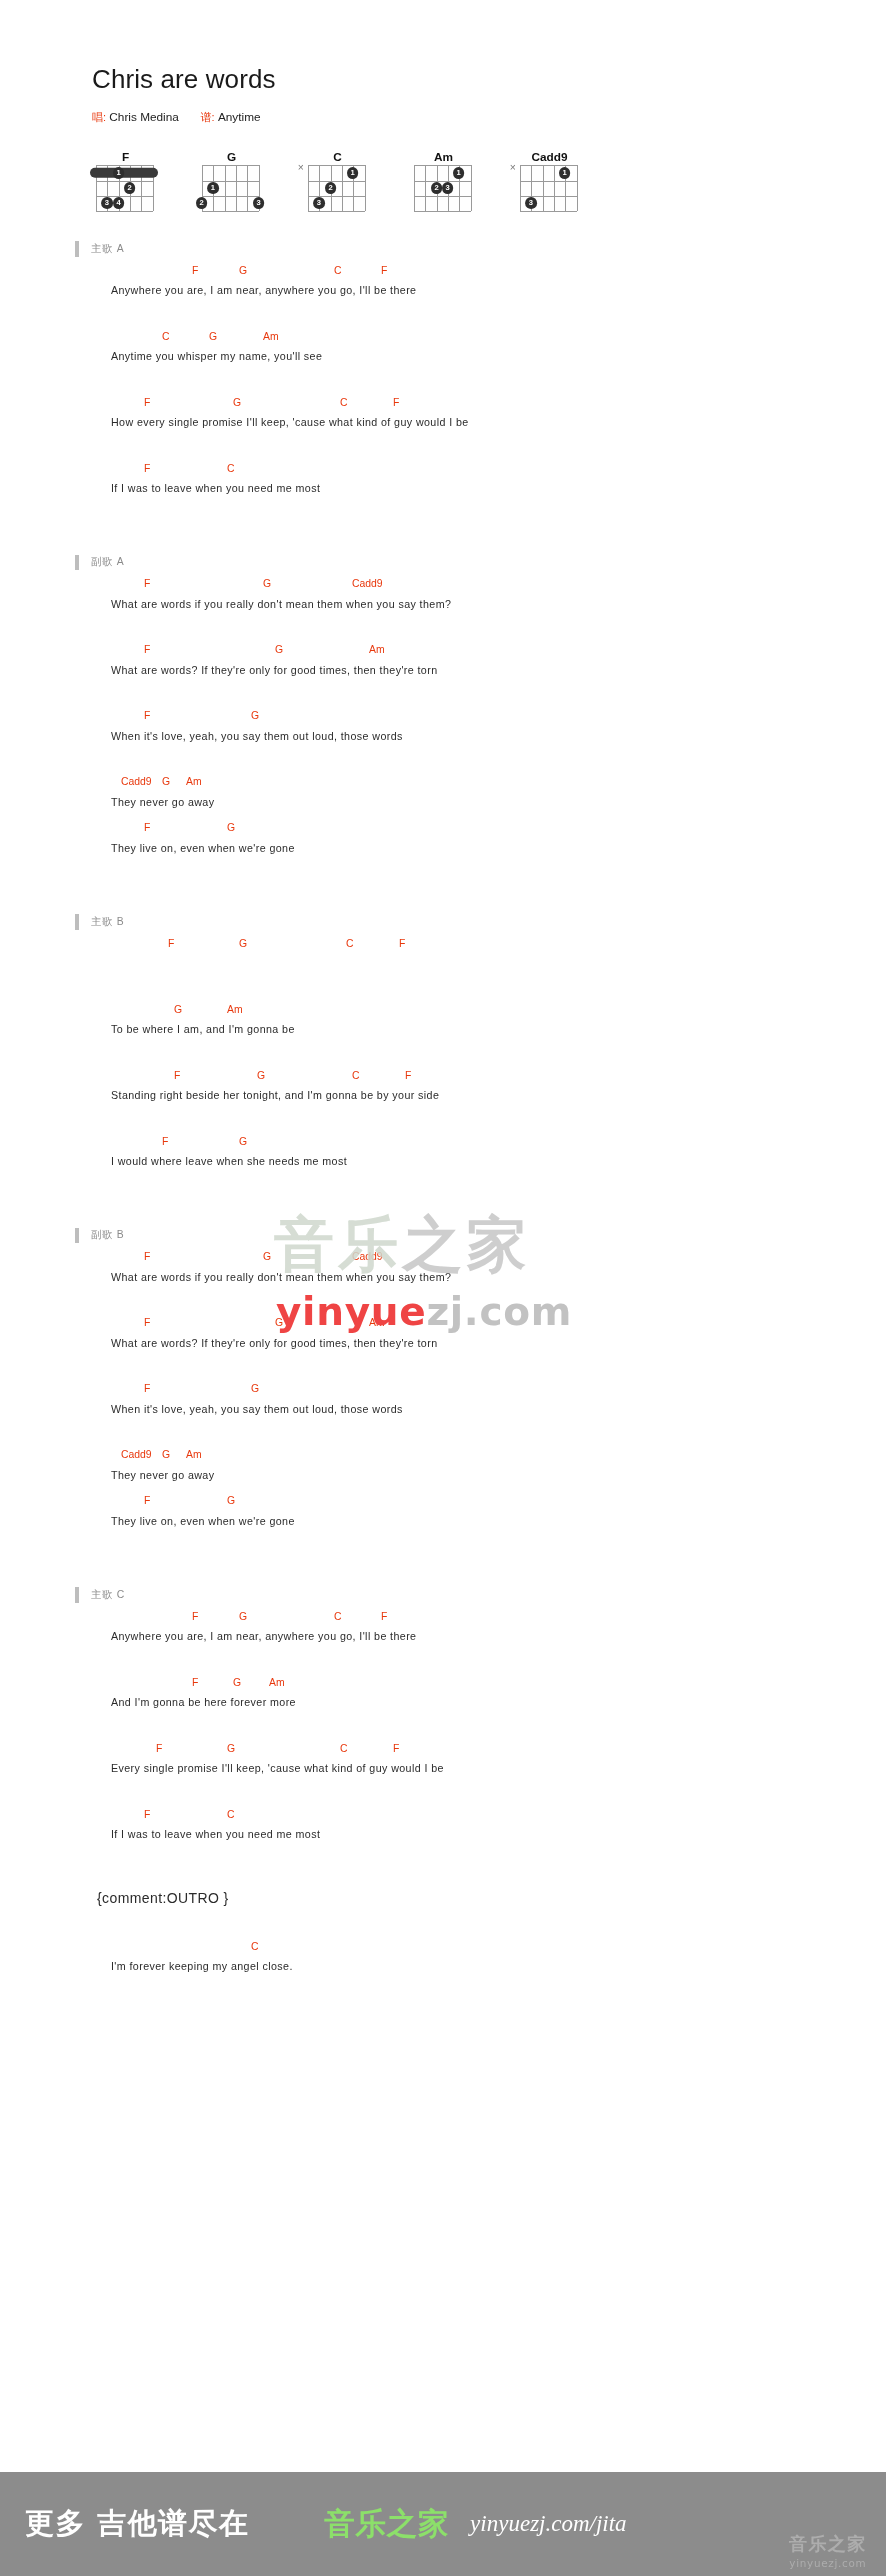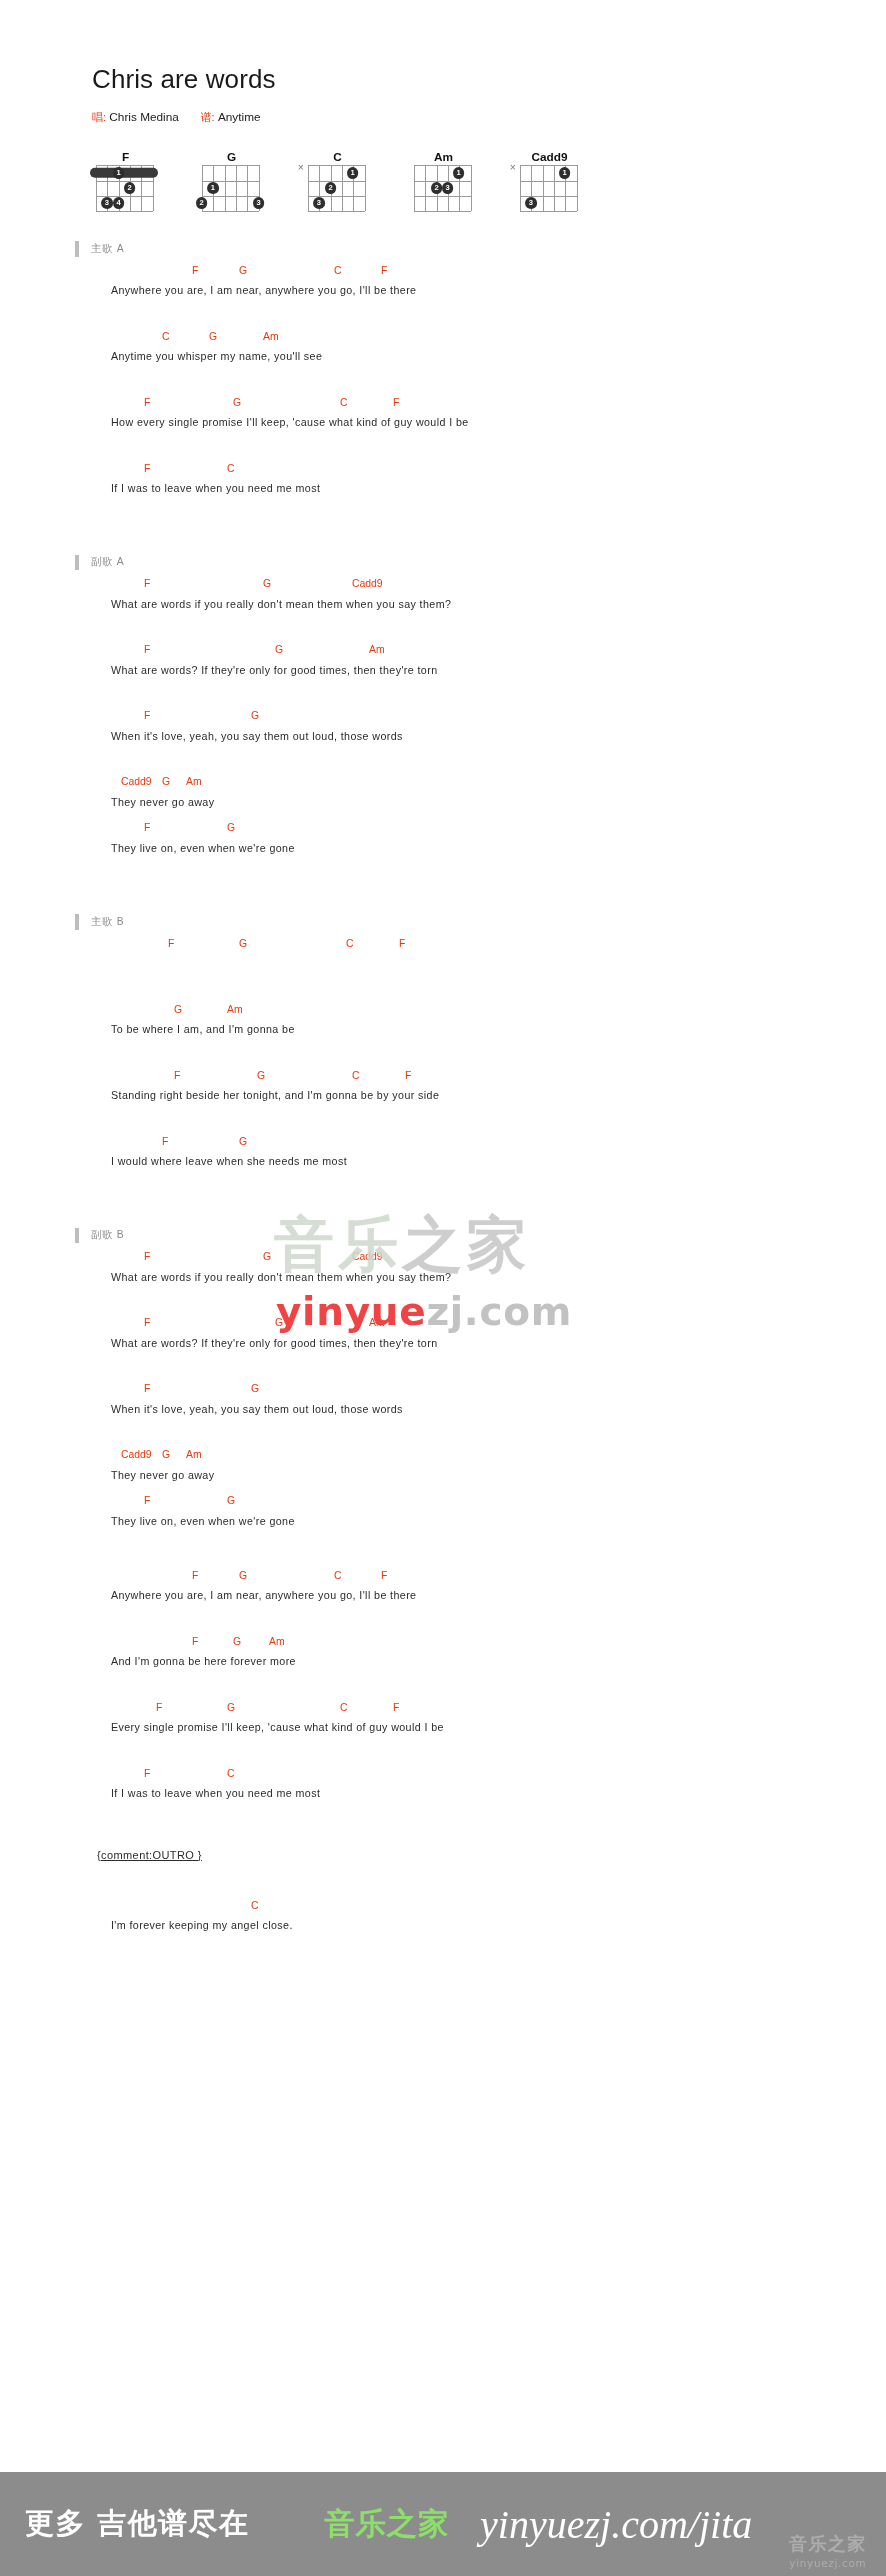--- a/index.html
+++ b/index.html
@@ -63,21 +63,21 @@
   .chordrow { position:relative; height:15.2px; }
   .chord {
     position:absolute; color:#e8380d; font-size:10.4px; white-space:nowrap;
     font-family:"Liberation Sans",sans-serif;
   }
   .lyric {
     font-size:10.7px; color:#2b2b2b; white-space:pre;
     font-family:"Liberation Sans",sans-serif; letter-spacing:0.4px;
     position:relative; top:4.2px;margin-left:14px;
   }
-  .comment { font-size:11px; color:#2b2b2b; letter-spacing:0.4px;text-decoration:underline; }
+  .comment { font-size:14px; color:#2b2b2b; letter-spacing:0.4px; }
 
   
   .wm { position:absolute; pointer-events:none; z-index:1; user-select:none; }
   .wm-cn {
     left:274px; top:1205px; font-size:60px; font-weight:bold;
     color:#cfd8cd; opacity:.85; letter-spacing:4.2px;
     font-family:"DejaVu Sans",sans-serif;
   }
   .wm-cn .g2 { color:#c6c6c6; }
   .wm-url {
@@ -95,22 +95,22 @@
   .f-more {
     color:#ffffff; font-size:29px; font-weight:bold; letter-spacing:1.4px;
     font-family:"DejaVu Sans",sans-serif;
   }
   .f-gap { width:53px; }
   .f-brand {
     color:#8ce06a; font-size:30.5px; font-weight:bold; letter-spacing:0.7px;
     font-family:"DejaVu Sans",sans-serif;
   }
   .f-url {
-    color:#ffffff; font-size:40px; font-weight:normal; letter-spacing:0px;
-    font-family:"Liberation Serif",serif; font-style:italic; margin-left:20px;
+    color:#ffffff; font-size:23px; font-weight:normal; letter-spacing:0px;
+    font-family:"Liberation Serif",serif; font-style:italic; margin-left:10px;
   }
   .f-logo {
     position:absolute; right:19.4px; bottom:7px; text-align:center;
     color:#adadad;
   }
   .f-logo .l1 { font-size:18px; font-weight:bold; letter-spacing:1.4px; font-family:"DejaVu Sans",sans-serif; }
   .f-logo .l2 { font-size:10.4px; letter-spacing:0.7px; font-family:"DejaVu Sans",sans-serif; margin-top:1.4px; }
 </style>
 </head>
 <body>
@@ -407,20 +407,24 @@
           <div class="line">
             <div class="chordrow">
               <span class="chord" style="left: 47px;">F</span>
               <span class="chord" style="left: 130px;">G</span>
             </div>
             <div class="lyric">They live on, even when we're gone</div>
           </div>
         </div>
       </div>
       <div class="section">
+        <div class="section-head">
+          <span class="section-bar"></span>
+          <span class="section-label">主歌 C</span>
+        </div>
         <div class="lines">
           <div class="line">
             <div class="chordrow">
               <span class="chord" style="left: 95px;">F</span>
               <span class="chord" style="left: 142px;">G</span>
               <span class="chord" style="left: 237px;">C</span>
               <span class="chord" style="left: 284px;">F</span>
             </div>
             <div class="lyric">Anywhere you are, I am near, anywhere you go, I'll be there</div>
           </div>

